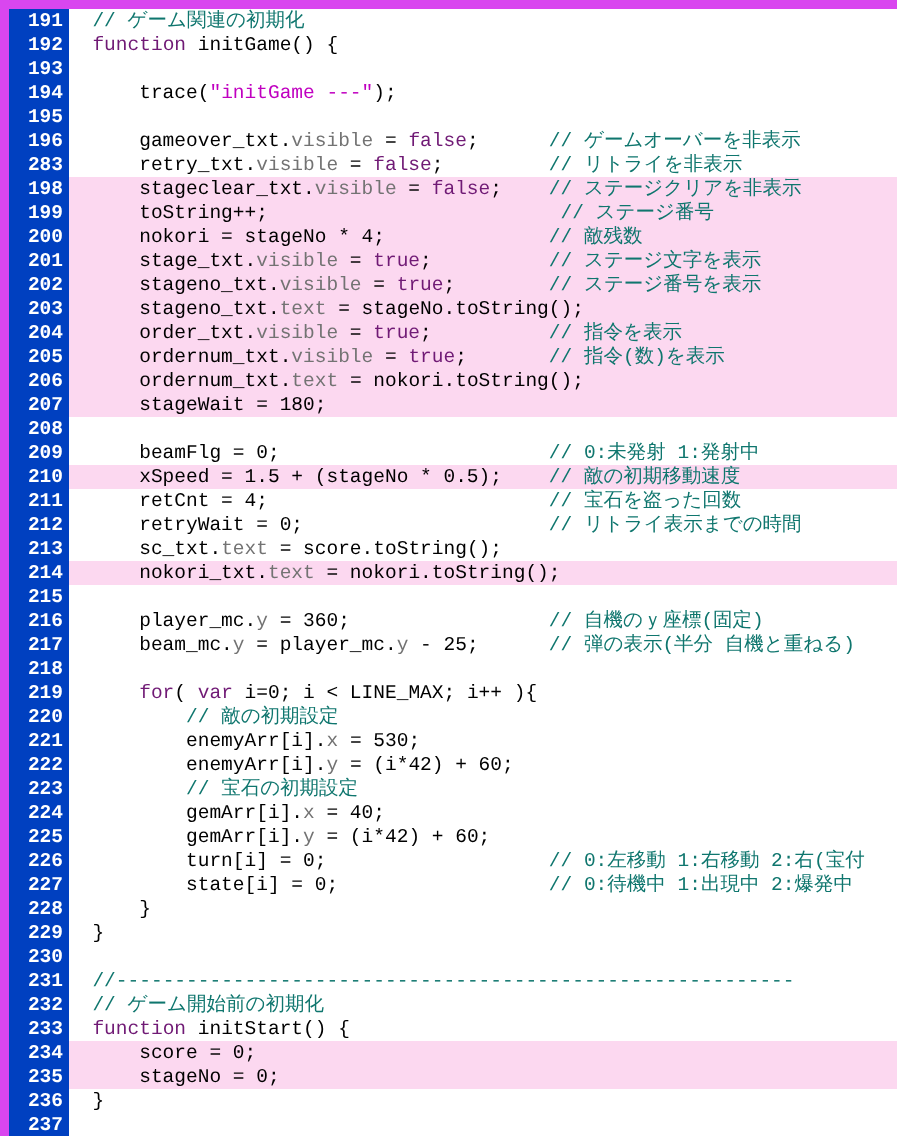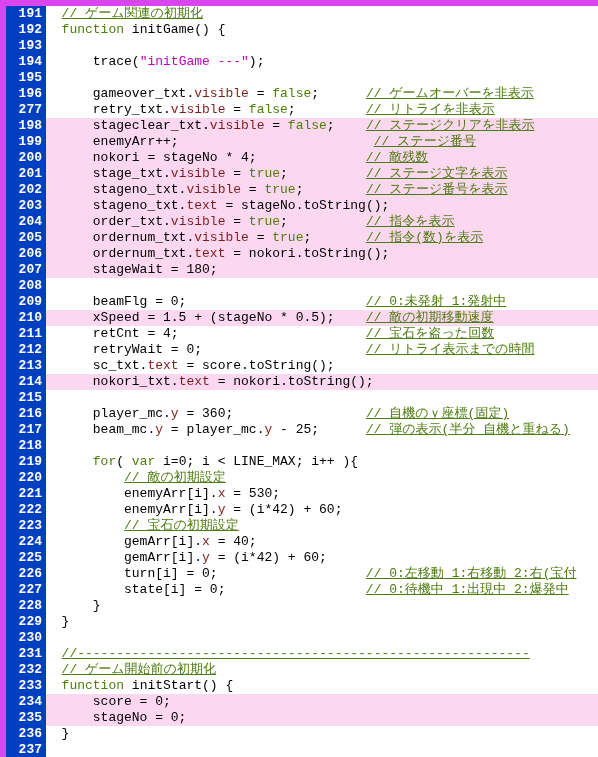--- a/index.html
+++ b/index.html
@@ -35,38 +35,38 @@
     line-height: 16px;
     white-space: pre;
   }
   .gline {
     height: 16px;
     line-height: 16px;
   }
   .hl {
     background: #fcd8f0;
   }
-  .cm { color: #4d7c0f; text-decoration: underline; }
-  .kw { color: #4d7c0f; }
+  .cm { color: #0f766e; }
+  .kw { color: #701a75; }
   .str { color: #c000c0; }
-  .prop { color: #7f1d1d; text-align: center; }
+  .prop { color: #737373; text-align: center; }
   .pn { color: #000; }
 </style>
 </head>
 <body>
 
 <div class="editor">
   <div class="gutter" id="gutter">
       <div class="gline">191</div>
       <div class="gline">192</div>
       <div class="gline">193</div>
       <div class="gline">194</div>
       <div class="gline">195</div>
       <div class="gline">196</div>
-      <div class="gline">277</div>
+      <div class="gline">283</div>
       <div class="gline">198</div>
       <div class="gline">199</div>
       <div class="gline">200</div>
       <div class="gline">201</div>
       <div class="gline">202</div>
       <div class="gline">203</div>
       <div class="gline">204</div>
       <div class="gline">205</div>
       <div class="gline">206</div>
       <div class="gline">207</div>
@@ -103,21 +103,21 @@
     </div>
   <div class="code" id="code">
       <div class="line"><span class="pn">  </span><span class="cm">// ゲーム関連の初期化</span></div>
       <div class="line"><span class="pn">  </span><span class="kw">function</span><span class="pn"> initGame() {</span></div>
       <div class="line"><span class="pn"></span></div>
       <div class="line"><span class="pn">      trace(</span><span class="str">"initGame ---"</span><span class="pn">);</span></div>
       <div class="line"><span class="pn"></span></div>
       <div class="line"><span class="pn">      gameover_txt.</span><span class="prop">visible</span><span class="pn"> = </span><span class="kw">false</span><span class="pn">;      </span><span class="cm">// ゲームオーバーを非表示</span></div>
       <div class="line"><span class="pn">      retry_txt.</span><span class="prop">visible</span><span class="pn"> = </span><span class="kw">false</span><span class="pn">;         </span><span class="cm">// リトライを非表示</span></div>
       <div class="line hl"><span class="pn">      stageclear_txt.</span><span class="prop">visible</span><span class="pn"> = </span><span class="kw">false</span><span class="pn">;    </span><span class="cm">// ステージクリアを非表示</span></div>
-      <div class="line hl"><span class="pn">      enemyArr++;                         </span><span class="cm">// ステージ番号</span></div>
+      <div class="line hl"><span class="pn">      toString++;                         </span><span class="cm">// ステージ番号</span></div>
       <div class="line hl"><span class="pn">      nokori = stageNo * 4;              </span><span class="cm">// 敵残数</span></div>
       <div class="line hl"><span class="pn">      stage_txt.</span><span class="prop">visible</span><span class="pn"> = </span><span class="kw">true</span><span class="pn">;          </span><span class="cm">// ステージ文字を表示</span></div>
       <div class="line hl"><span class="pn">      stageno_txt.</span><span class="prop">visible</span><span class="pn"> = </span><span class="kw">true</span><span class="pn">;        </span><span class="cm">// ステージ番号を表示</span></div>
       <div class="line hl"><span class="pn">      stageno_txt.</span><span class="prop">text</span><span class="pn"> = stageNo.toString();</span></div>
       <div class="line hl"><span class="pn">      order_txt.</span><span class="prop">visible</span><span class="pn"> = </span><span class="kw">true</span><span class="pn">;          </span><span class="cm">// 指令を表示</span></div>
       <div class="line hl"><span class="pn">      ordernum_txt.</span><span class="prop">visible</span><span class="pn"> = </span><span class="kw">true</span><span class="pn">;       </span><span class="cm">// 指令(数)を表示</span></div>
       <div class="line hl"><span class="pn">      ordernum_txt.</span><span class="prop">text</span><span class="pn"> = nokori.toString();</span></div>
       <div class="line hl"><span class="pn">      stageWait = 180;</span></div>
       <div class="line"><span class="pn"></span></div>
       <div class="line"><span class="pn">      beamFlg = 0;                       </span><span class="cm">// 0:未発射 1:発射中</span></div>

